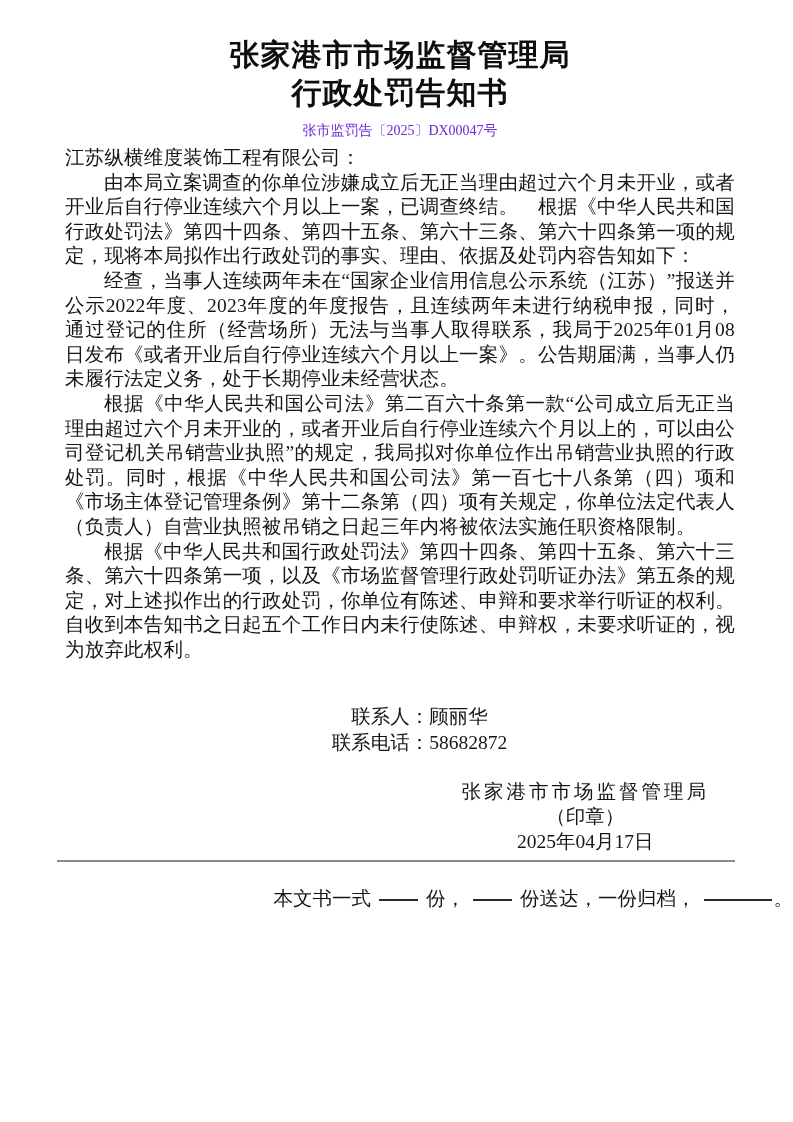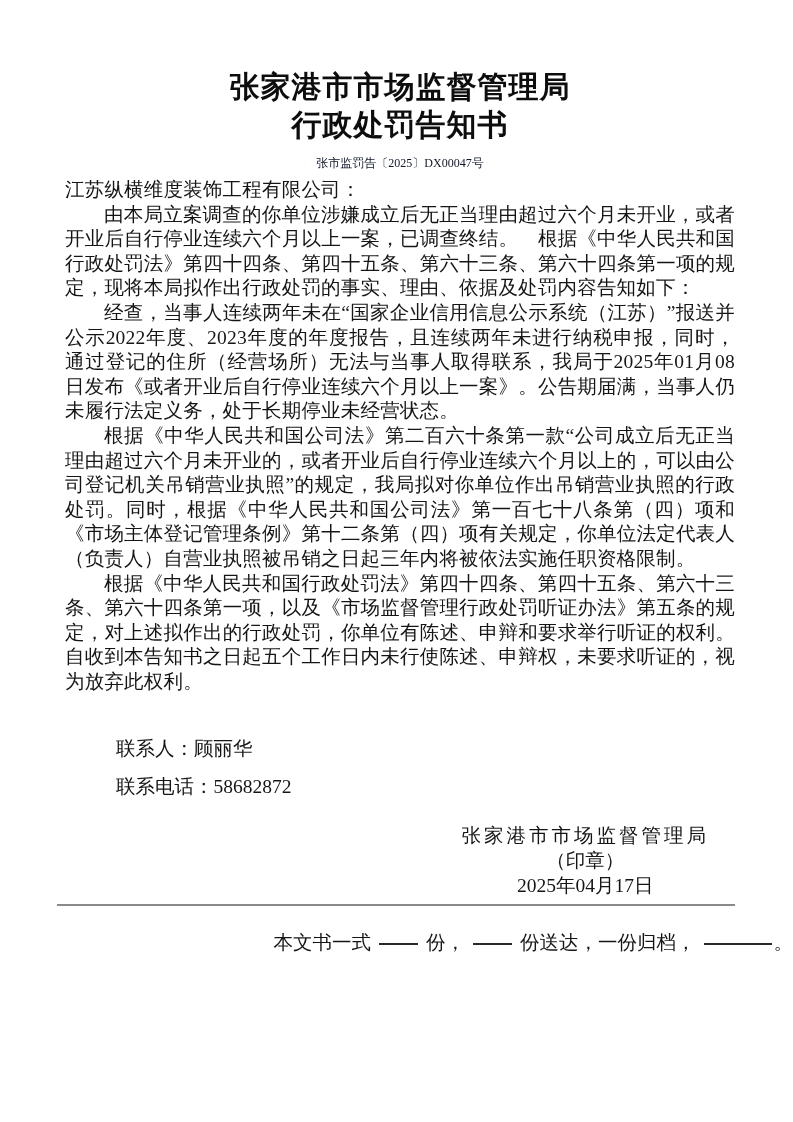--- a/index.html
+++ b/index.html
@@ -11,54 +11,54 @@
   .page {
     position: relative;
     width: 793px;
     height: 1122px;
     background: #ffffff;
     overflow: hidden;
     font-family: "Liberation Serif", "DejaVu Serif", serif;
     color: #151515;
   }
   .content {
-    padding: 68px 58px 0 65px;
+    padding: 36px 58px 0 65px;
   }
   .title {
     text-align: center;
     font-family: "Liberation Sans", "DejaVu Sans", sans-serif;
     font-weight: bold;
     font-size: 30px;
     line-height: 38px;
     color: #0d0d0d;
     letter-spacing: 1px;
   }
   .doc-number {
     text-align: center;
-    font-size: 12px;
+    font-size: 14px;
     line-height: 22px;
     margin-top: 8px;
-    color: #0f172a;
+    color: #6d28d9;
   }
   .body-block {
     margin-top: 4px;
     font-size: 19.5px;
     line-height: 24.6px;
     text-align: justify;
     letter-spacing: 0.2px;
   }
   .body-block p { margin: 0; }
   .salutation { text-indent: 0; }
   .para { text-indent: 2em; }
   .contact-block {
     margin-top: 42px;
     font-size: 19.5px;
     line-height: 25.2px;
   }
-  .contact-block p { margin: 12px; text-indent: 2em; }
+  .contact-block p { margin: 0; text-indent: 2em; text-align: center; }
   .signature-block {
     margin-top: 24px;
     margin-left: auto;
     margin-right: 26px;
     width: fit-content;
     display: flex;
     flex-direction: column;
     align-items: center;
     font-size: 19.5px;
     line-height: 25px;

